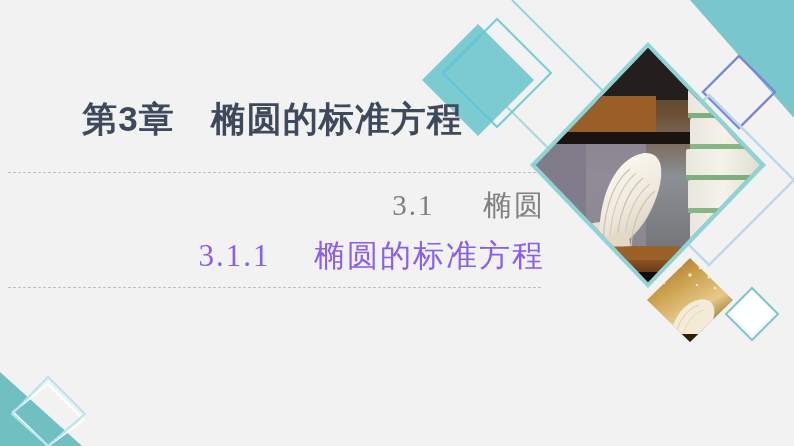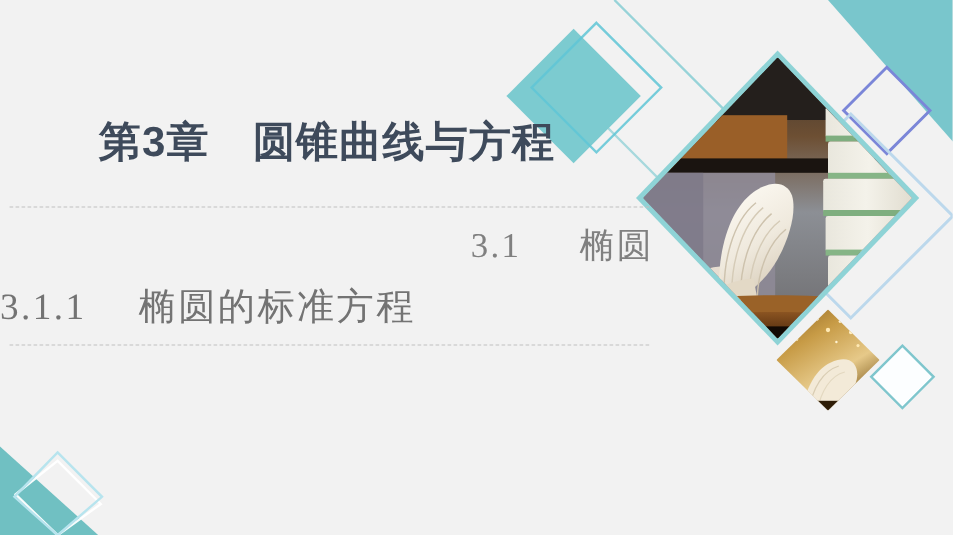--- a/index.html
+++ b/index.html
@@ -74,24 +74,24 @@
     line-height: 38px;
     letter-spacing: 2px;
     white-space: nowrap;
   }
 
   .subsection-title {
     position: absolute;
     left: 0;
     top: 235px;
     width: 545px;
-    text-align: left;
+    text-align: right;
     font-family: "Liberation Serif", serif;
     font-size: 31px;
-    color: #737373;
+    color: #8b5cf6;
     line-height: 42px;
     letter-spacing: 2px;
     white-space: nowrap;
   }
 
   .sp { display: inline-block; width: 30px; }
   .sp-sm { display: inline-block; width: 24px; }
 </style>
 </head>
 <body>
@@ -252,21 +252,21 @@
 
     <g>
       <polygon points="752,288 778,314 752,340 726,314" fill="#fcfeff"></polygon>
       <polygon points="752,288 778,314 752,340 726,314" fill="none" stroke="#7fc6cd" stroke-width="2"></polygon>
     </g>
 
   </svg>
 
   <div class="text-block">
 
-    <div class="chapter-title">第3章　圆锥曲线与方程</div>
+    <div class="chapter-title">第3章　椭圆的标准方程</div>
 
     <div class="divider divider-1"></div>
 
     <div class="section-title">
       <span>3.1</span>
       <span class="sp"></span>
       <span>椭圆</span>
     </div>
 
     <div class="subsection-title">

